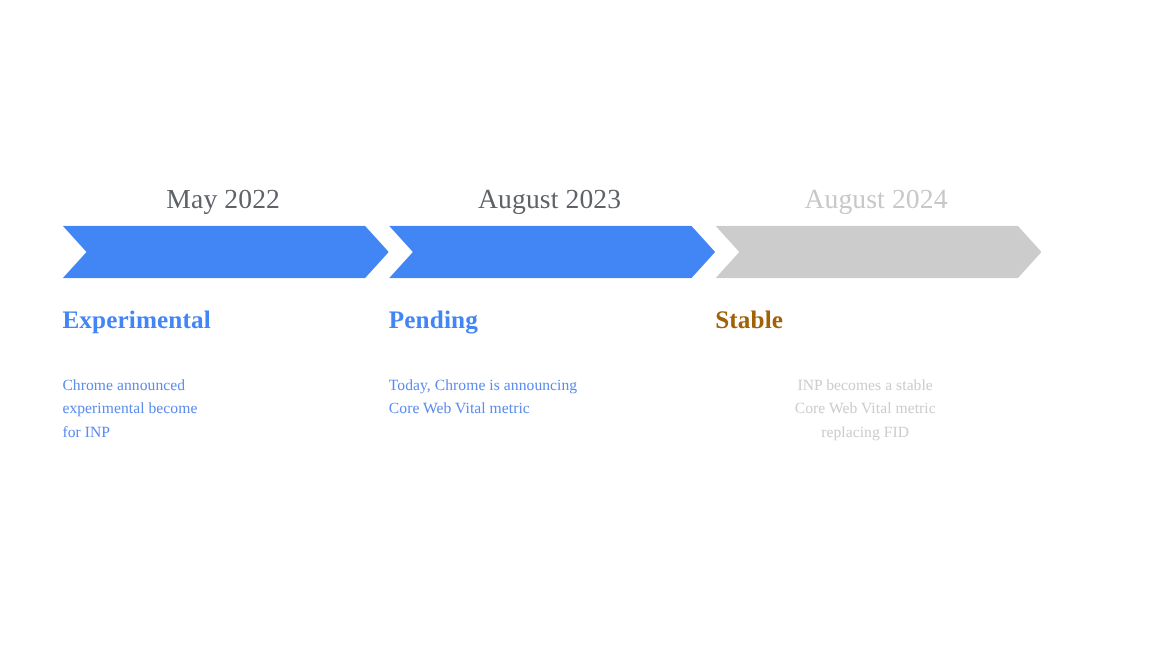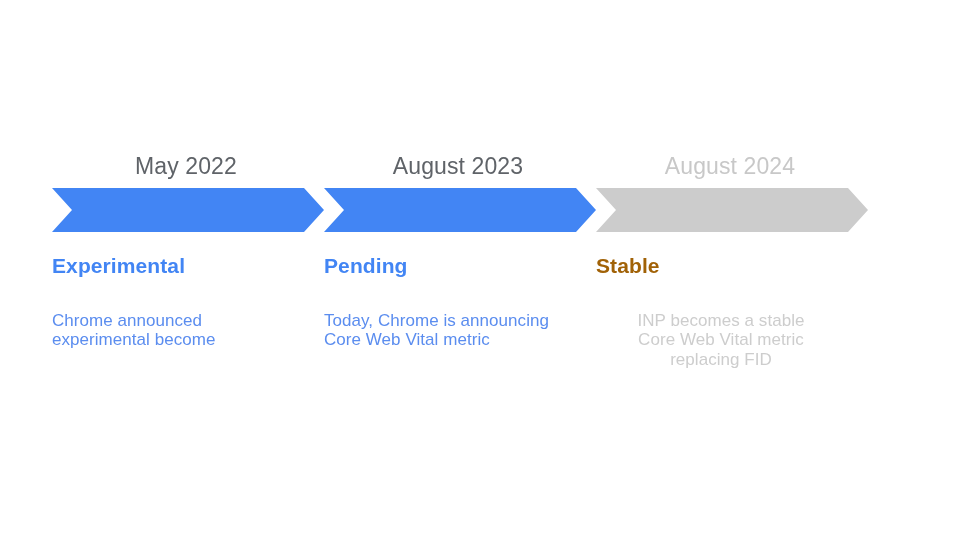--- a/index.html
+++ b/index.html
@@ -11,20 +11,21 @@
     height: 540px;
     background: #ffffff;
     font-family: "Liberation Sans", sans-serif;
     overflow: hidden;
   }
 
   #timeline-figure {
     position: relative;
     width: 960px;
     height: 540px;
+    font-family: Liberation Serif, serif;
   }
 
   .stage {
     position: absolute;
     top: 0;
     height: 540px;
   }
 
   
   .stage-date {
@@ -68,21 +69,21 @@
     line-height: 24px;
     white-space: nowrap;
   }
 
   
   .stage-body {
     position: absolute;
     top: 311px;
     left: 0;
     width: 250px;
-    font-size: 17px;
+    font-size: 13px;
     font-weight: 400;
     line-height: 19.4px;
     letter-spacing: 0.05px;
   }
   .stage-body .body-line {
     display: block;
     white-space: nowrap;
   }
 
   
@@ -107,20 +108,21 @@
 
 <div id="timeline-figure">
 
   <div class="stage is-active" id="stage-experimental">
     <div class="stage-date">May 2022</div>
     <div class="stage-chevron"></div>
     <div class="stage-heading">Experimental</div>
     <div class="stage-body">
       <span class="body-line">Chrome announced</span>
       <span class="body-line">experimental become</span>
+      <span class="body-line">for INP</span>
     </div>
   </div>
 
   <div class="stage is-active" id="stage-pending">
     <div class="stage-date">August 2023</div>
     <div class="stage-chevron"></div>
     <div class="stage-heading">Pending</div>
     <div class="stage-body">
       <span class="body-line">Today, Chrome is announcing</span>
       <span class="body-line">Core Web Vital metric</span>

